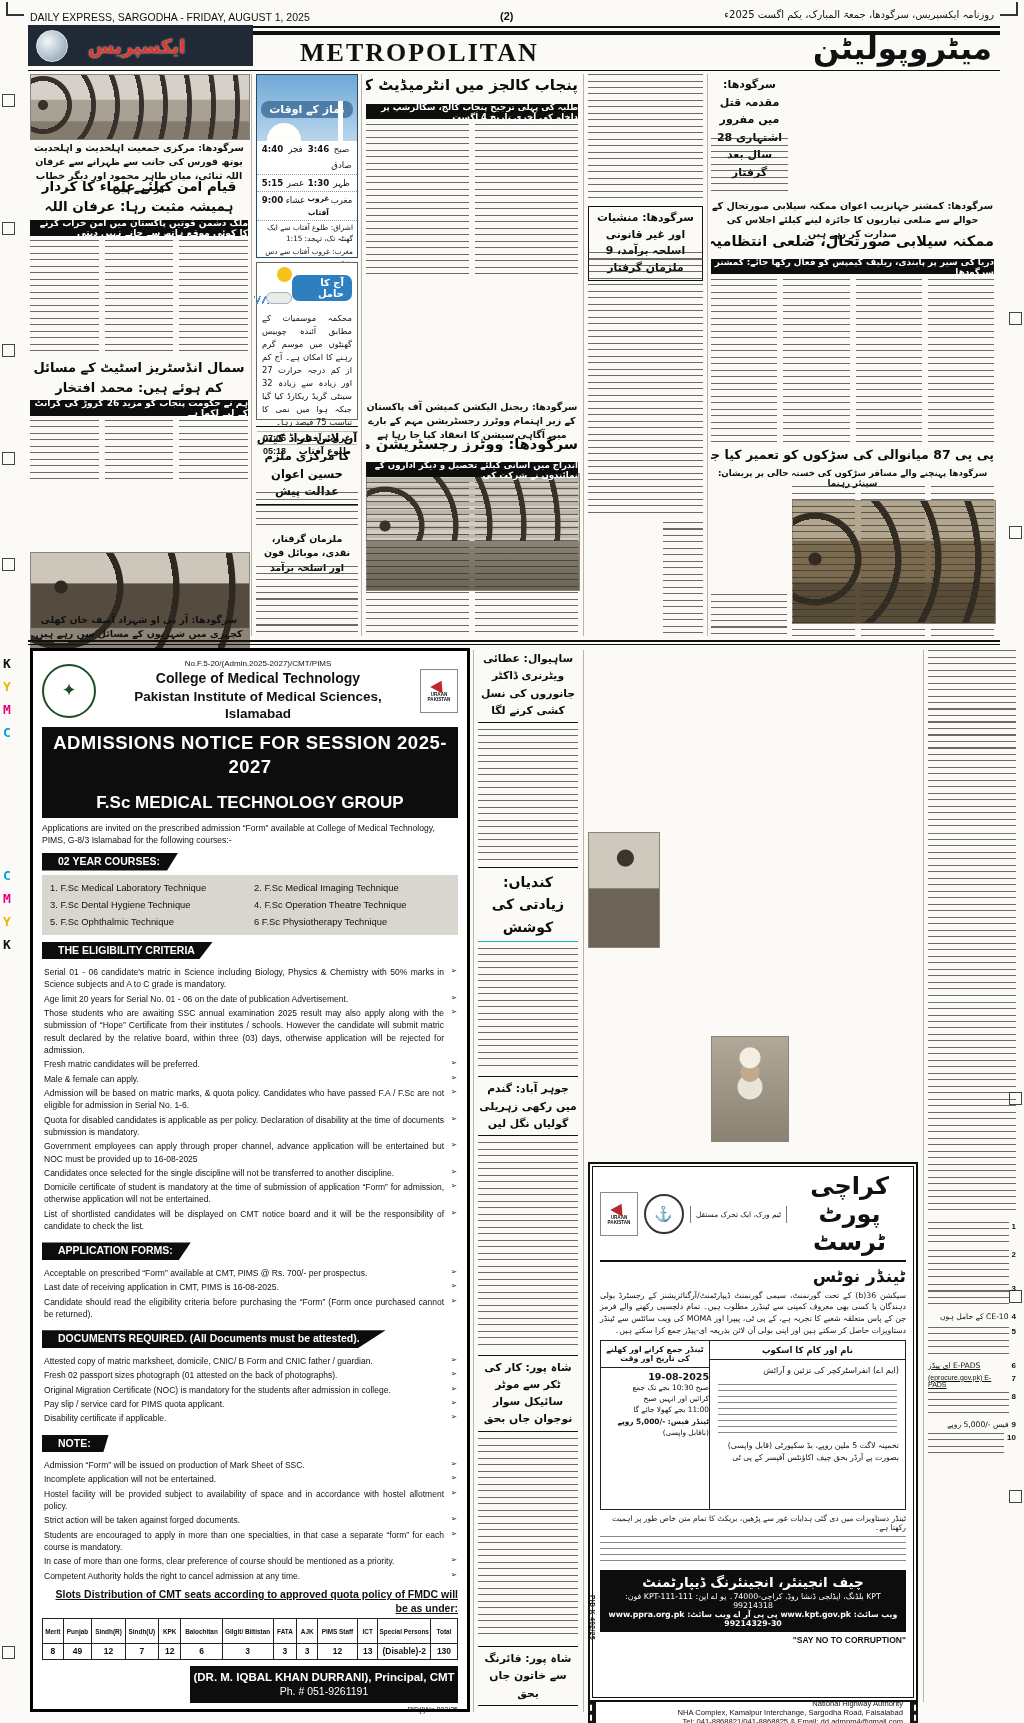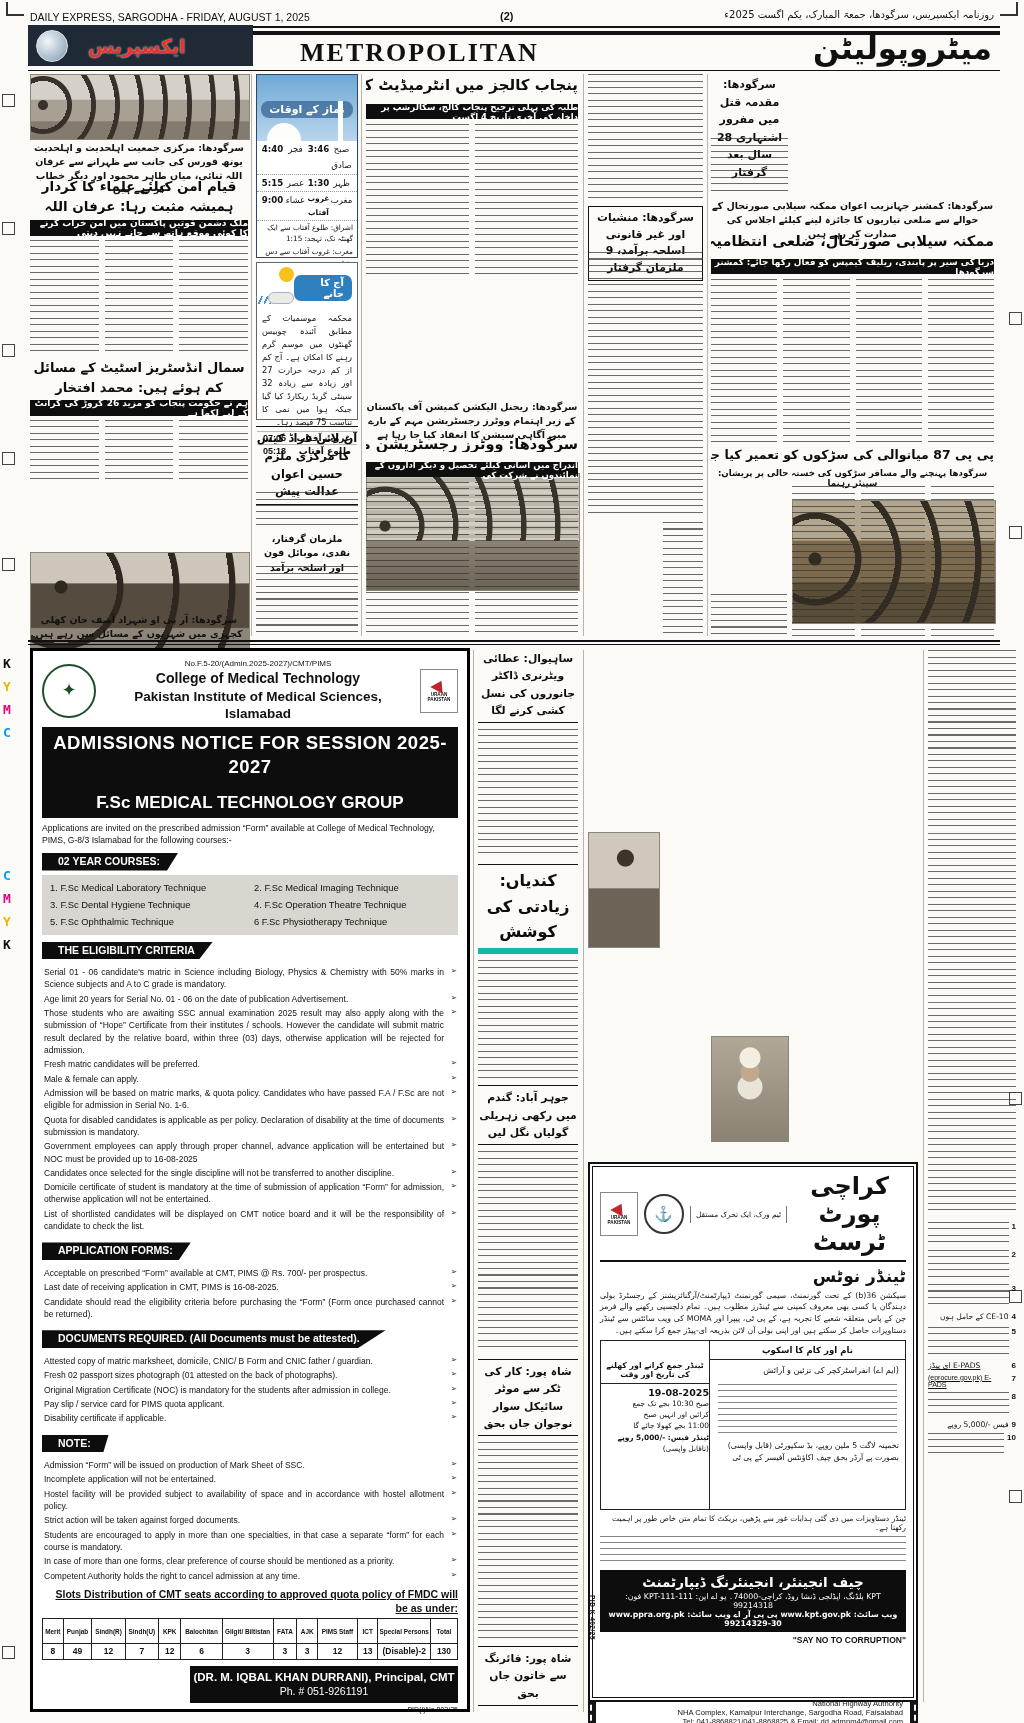--- a/index.html
+++ b/index.html
@@ -83,21 +83,21 @@
   
   .kpt{border:2px solid #111;outline:1px solid #111;outline-offset:-5px;background:#fff;padding:8px 10px;}
   .seal{width:36px;height:36px;border-radius:50%;border:2.5px solid #333;display:flex;align-items:center;justify-content:center;
         font-size:15px;color:#333;}
   .uraan{width:36px;height:42px;border:1px solid #888;display:flex;flex-direction:column;align-items:center;justify-content:center;gap:1px;}
   .uraan .bird{width:0;height:0;border-left:7px solid transparent;border-right:7px solid transparent;border-bottom:11px solid #c0272d;
                transform:rotate(28deg);}
   .uraan .t{font-size:4.6px;font-weight:bold;text-align:center;line-height:1.1;}
   .ktable{border:1.2px solid #222;direction:rtl;display:flex;font-family:"DejaVu Sans",sans-serif;}
   .ktable .c1{flex:1;border-left:1.2px solid #222;}
-  .ktable .c2{width:108px;margin-top:16px;}
+  .ktable .c2{width:108px;}
   .kth{border-bottom:1.2px solid #222;font-weight:bold;font-size:8.6px;text-align:center;padding:4px 2px;}
   .kfoot{background:#0d0d0d;color:#fff;padding:4px 8px;text-align:center;}
   .cmyk{position:absolute;display:flex;flex-direction:column;gap:8px;font-weight:bold;font-size:13px;font-family:"DejaVu Sans Mono",monospace;}
   .cmyk-a span:nth-child(1){color:#111}.cmyk-a span:nth-child(2){color:#e8b800}.cmyk-a span:nth-child(3){color:#e6007e}.cmyk-a span:nth-child(4){color:#009fe3}
   .cmyk-b span:nth-child(1){color:#009fe3}.cmyk-b span:nth-child(2){color:#e6007e}.cmyk-b span:nth-child(3){color:#e8b800}.cmyk-b span:nth-child(4){color:#111}
   .lnk{text-decoration:underline;direction:ltr;unicode-bidi:embed;}
 </style>
 </head>
 <body>
 
@@ -165,21 +165,21 @@
         <span class="b" style="font-size:7.5px">غروب آفتاب</span>
       <span>عشاء</span>
         <span class="b">9:00</span>
     </div>
     <div class="ur" style="font-size:7.3px;line-height:1.5;padding:2px 4px;">اشراق: طلوع آفتاب سے ایک گھنٹہ تک، تہجد: 1:15</div>
     <div class="ur" style="font-size:7.3px;line-height:1.4;padding:0 4px;">مغرب: غروب آفتاب سے دس منٹ بعد</div>
   </div>
 
   <div class="abs wx" style="left:256px;top:262px;width:102px;height:158px;box-sizing:border-box;">
     <div style="display:flex;align-items:center;justify-content:space-between;padding:4px 5px 2px;direction:rtl;">
-      <span class="wxband ur">آج کا جانے</span>
+      <span class="wxband ur">آج کا حامل</span>
       <span><span class="sun"></span><span class="cloud"></span><span class="rain"></span></span>
     </div>
     <div class="ur" style="font-size:8.4px;line-height:1.55;padding:2px 5px;text-align:justify;">محکمہ موسمیات کے مطابق آئندہ چوبیس گھنٹوں میں موسم گرم رہنے کا امکان ہے۔ آج کم از کم درجہ حرارت 27 اور زیادہ سے زیادہ 32 سینٹی گریڈ ریکارڈ کیا گیا جبکہ ہوا میں نمی کا تناسب 75 فیصد رہا۔</div>
     <div class="wxrow">
       <span class="ur">غروب آفتاب</span>
       <span>07:05</span>
     </div>
     <div class="wxrow">
       <span class="ur">طلوع آفتاب</span>
       <span>05:18</span>
@@ -365,21 +365,21 @@
     <div class="sig">
       <div class="b" style="font-size:11.5px;">(DR. M. IQBAL KHAN DURRANI), Principal, CMT</div>
       <div style="font-size:10.5px;">Ph. # 051-9261191</div>
     </div>
     <div style="text-align:right;font-size:7px;margin-top:2px;">PID(I)No.803/25</div>
   </div>
 
   <div class="abs" style="left:478px;top:650px;width:100px;height:1062px;display:flex;flex-direction:column;">
     <div class="hl" style="font-size:10.8px;line-height:1.6;border-bottom:1px solid #111;padding-bottom:3px;">ساہیوال: عطائی ویٹرنری ڈاکٹر جانوروں کی نسل کشی کرنے لگا</div>
     <div class="tx" style="height:138px;margin:6px 0;"></div>
-    <div class="hl" style="font-size:16px;line-height:1.6;border-top:1px solid #111;border-bottom:6px solid #14b8a6;padding:3px 0;">کندیاں: زیادتی کی کوشش</div>
+    <div class="hl" style="font-size:14px;line-height:1.6;border-top:1px solid #111;border-bottom:1px solid #14b8a6;padding:3px 0;">کندیاں: زیادتی کی کوشش</div>
     <div class="tx" style="height:128px;margin:6px 0;"></div>
     <div class="hl" style="font-size:10.8px;line-height:1.6;border-top:1px solid #111;border-bottom:1px solid #111;padding:3px 0;">جوہر آباد: گندم میں رکھی زہریلی گولیاں نگل لیں</div>
     <div class="tx" style="height:216px;margin:6px 0;"></div>
     <div class="hl" style="font-size:10.8px;line-height:1.6;border-top:1px solid #111;border-bottom:1px solid #111;padding:3px 0;">شاہ پور: کار کی ٹکر سے موٹر سائیکل سوار نوجوان جاں بحق</div>
     <div class="tx" style="height:212px;margin:6px 0;"></div>
     <div class="hl" style="font-size:10.8px;line-height:1.6;border-top:1px solid #111;border-bottom:1px solid #111;padding:3px 0;">شاہ پور: فائرنگ سے خاتون جاں بحق</div>
     <div class="tx" style="flex:1;margin-top:6px;"></div>
   </div>
 
   <div class="abs road" style="left:588px;top:650px;width:330px;height:506px;box-sizing:border-box;">

